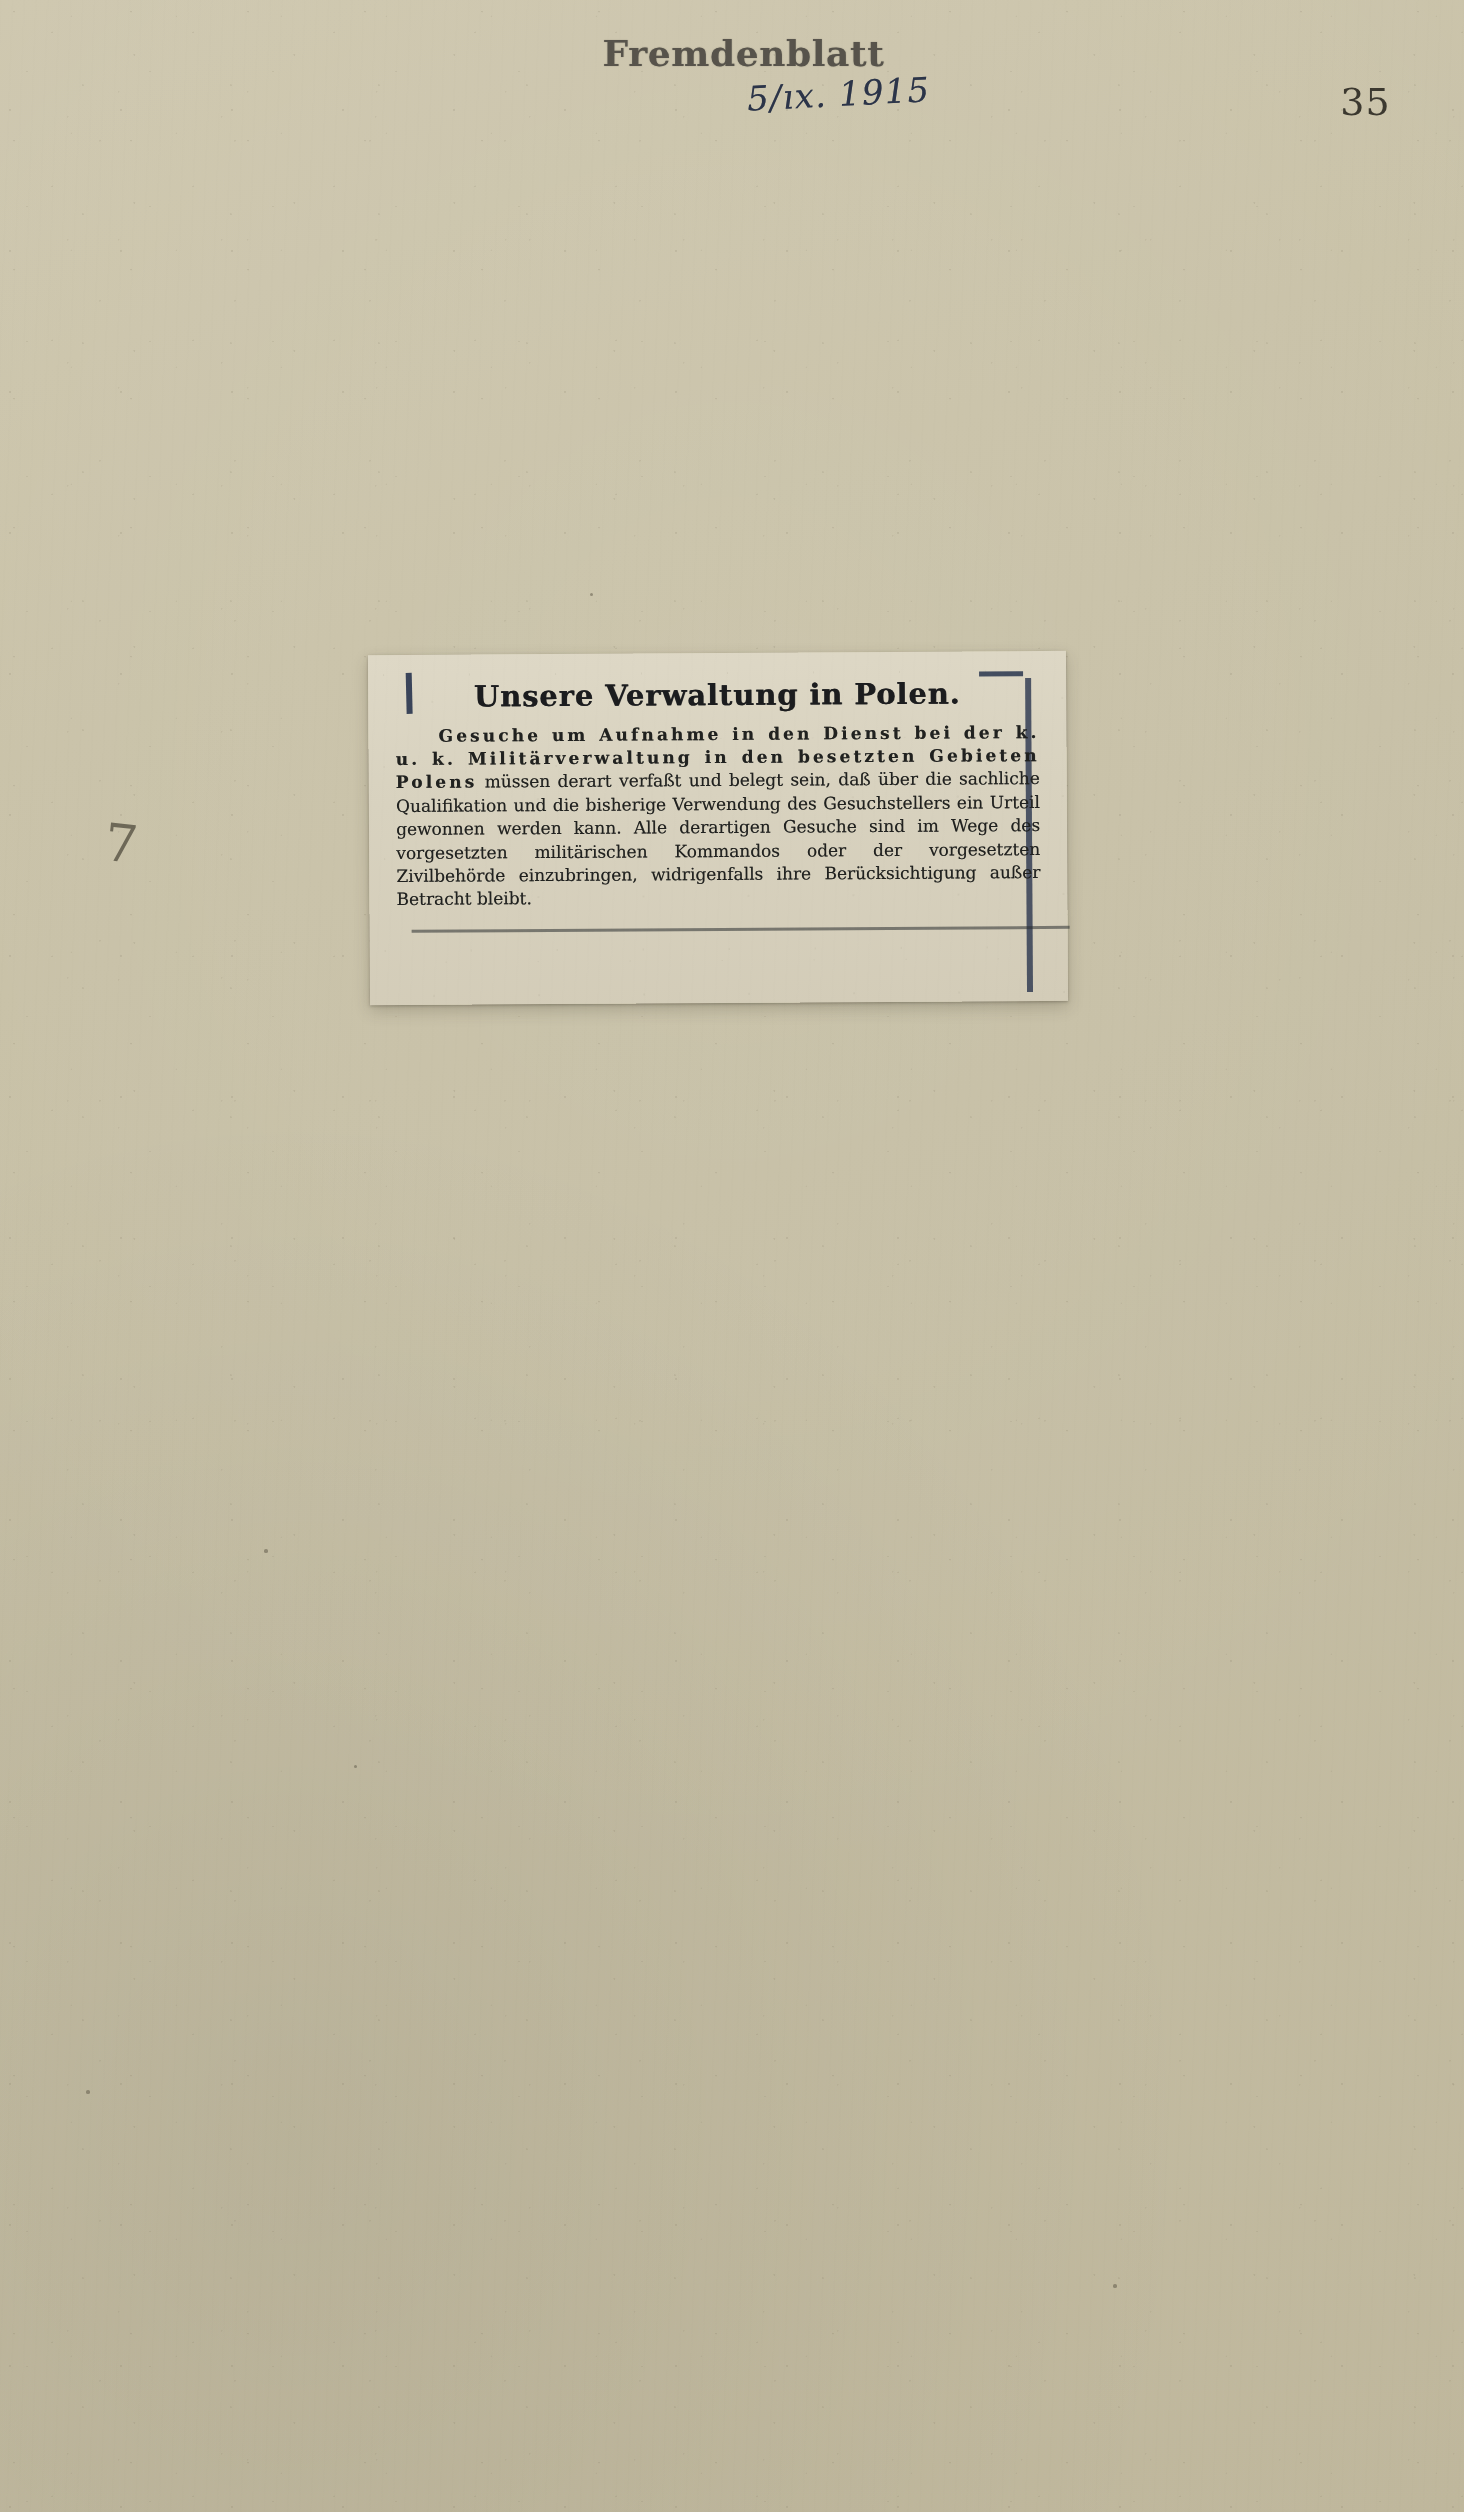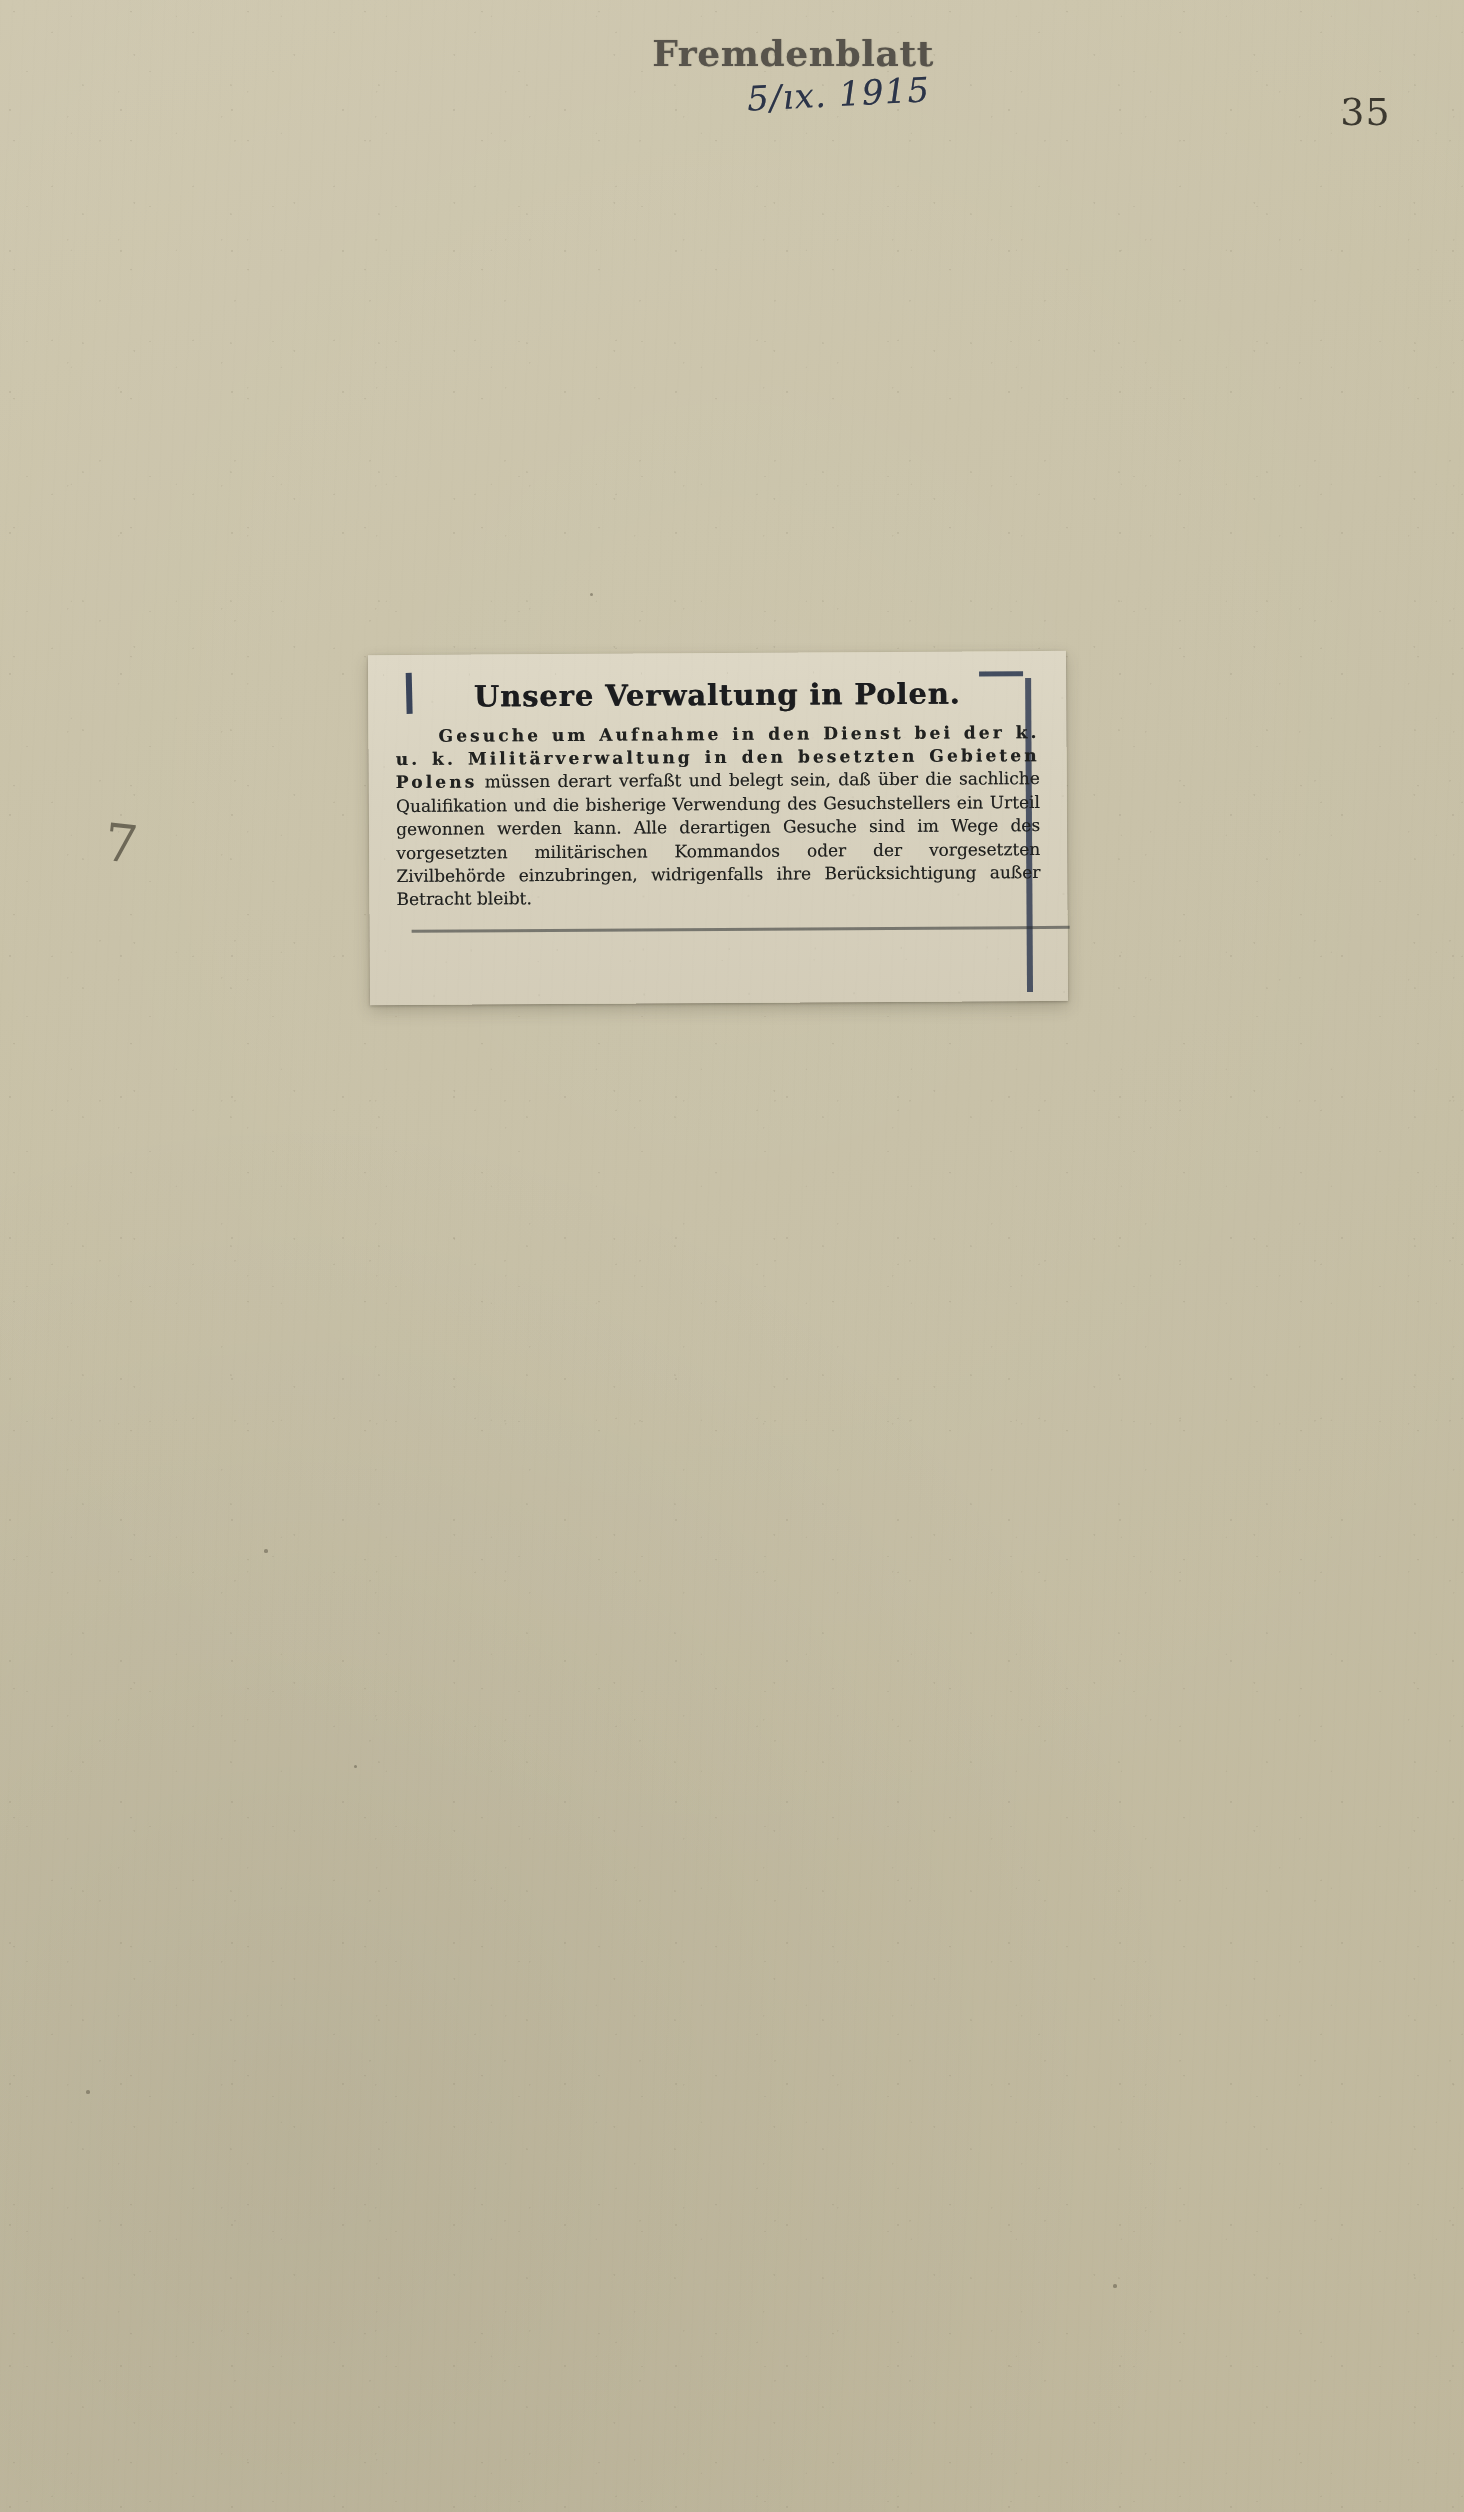--- a/index.html
+++ b/index.html
@@ -63,21 +63,21 @@
       rgba(0,0,0,0.0) 11.7px
     );
   }
 
   
   #paper-name {
     position: absolute;
     left: 553px;
     top: 32px;
     width: 381px;
-    text-align: right;
+    text-align: center;
     font-family: "DejaVu Serif", serif;
     font-weight: 700;
     font-size: 36px;
     letter-spacing: 0.6px;
     color: #4d4a43;
     text-shadow: 0 0 1.2px rgba(70,65,55,0.5);
     opacity: 0.92;
     filter: blur(0.2px);
   }
 
@@ -92,21 +92,21 @@
     color: #2b3448;
     transform: rotate(-3deg);
     letter-spacing: 1.2px;
     text-shadow: 0 0 0.6px rgba(40,50,75,0.5);
   }
 
   
   #folio {
     position: absolute;
     right: 74px;
-    top: 90px;
+    top: 80px;
     font-family: "DejaVu Serif", serif;
     font-size: 38px;
     color: #3b382f;
     letter-spacing: 1.2px;
   }
 
   
   #pencil-mark {
     position: absolute;
     left: 103px;

